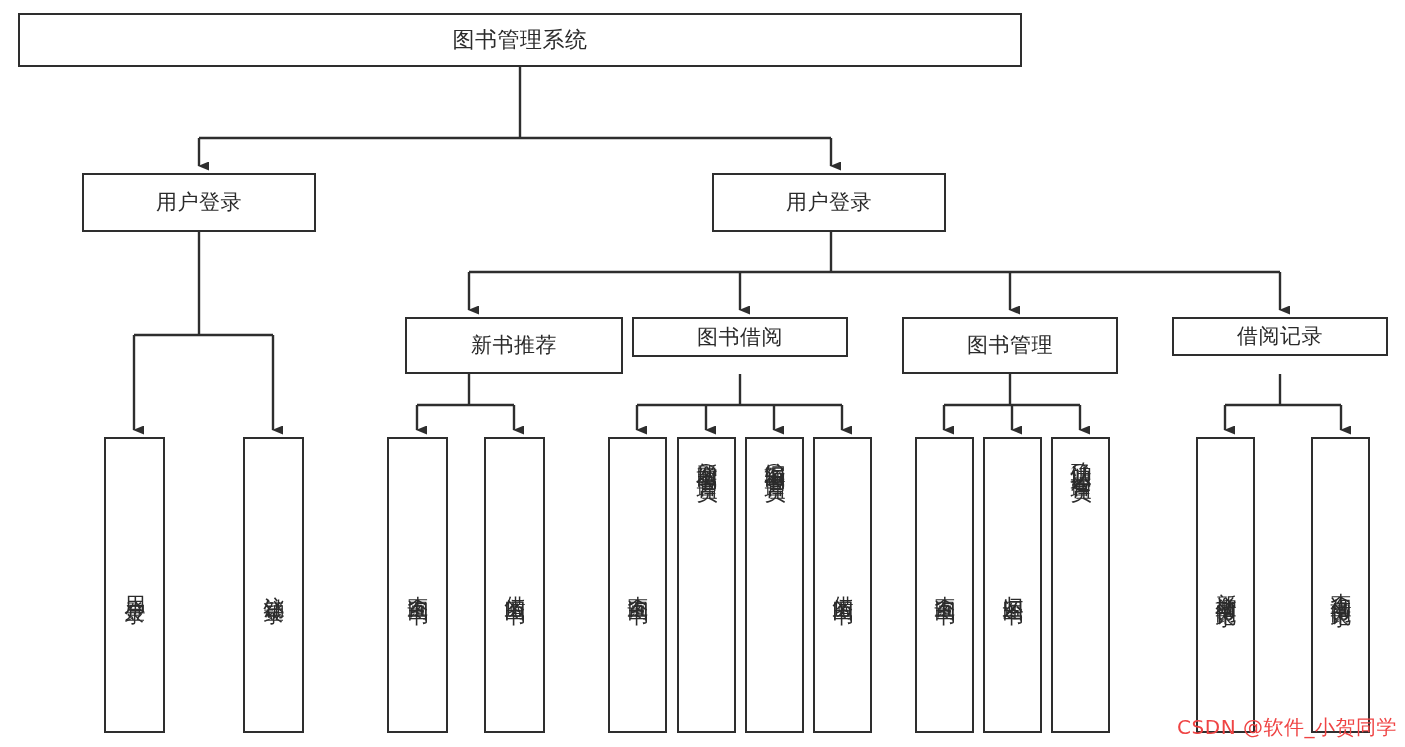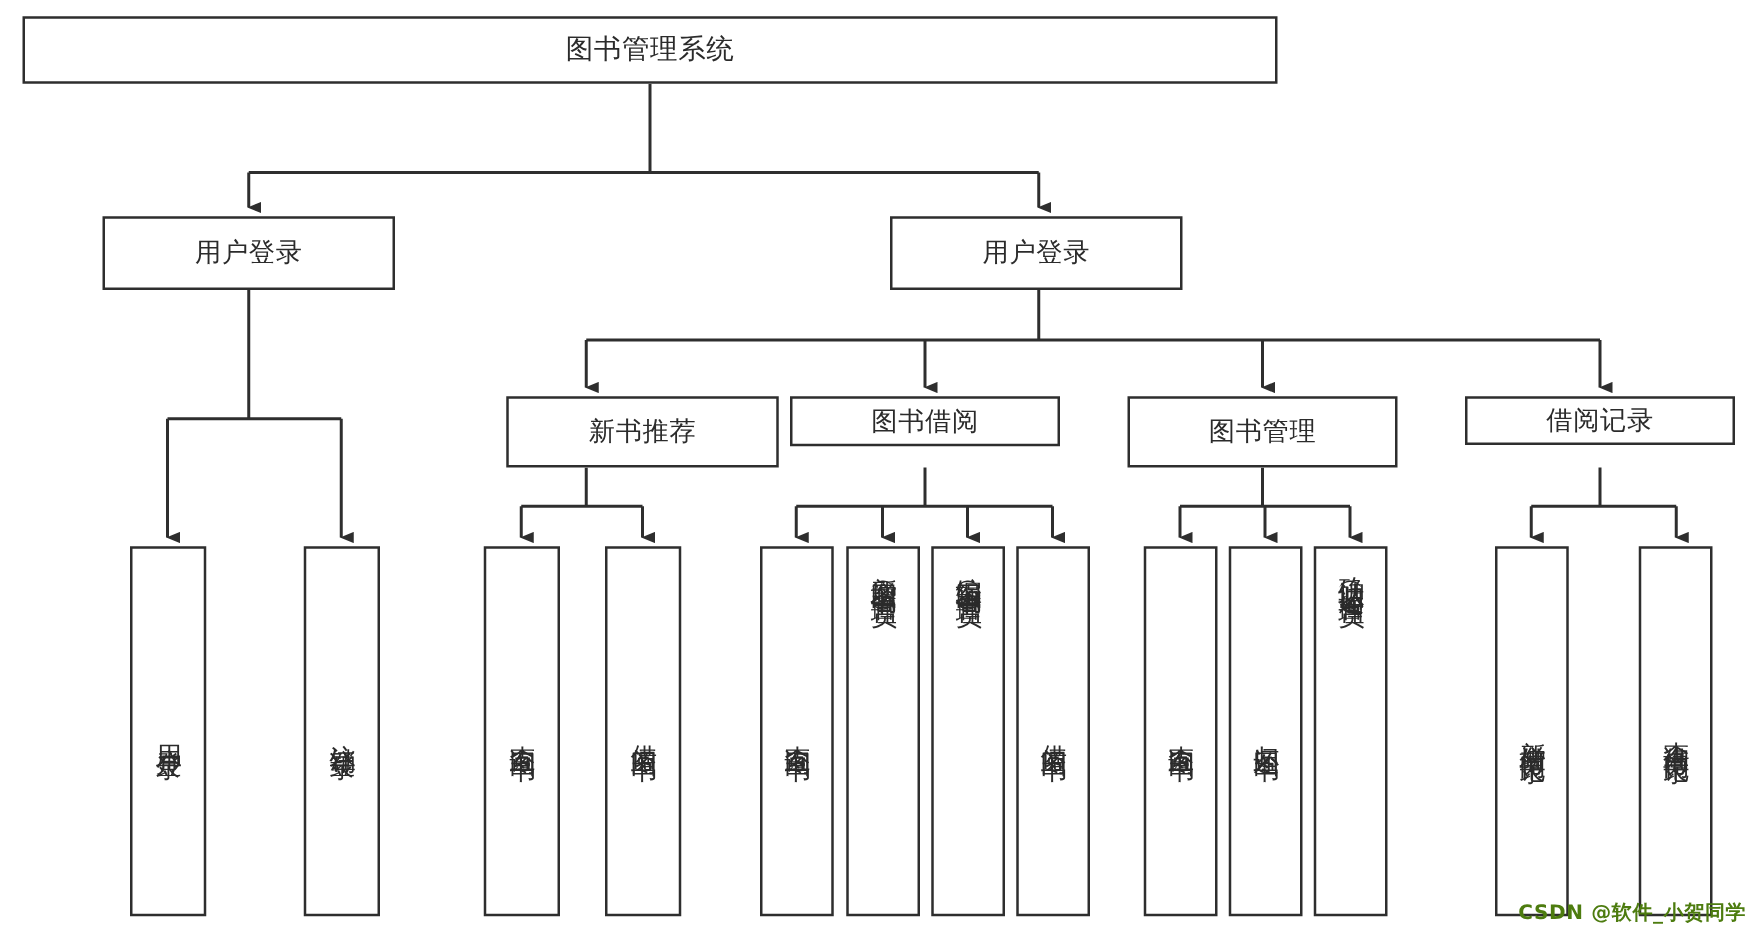--- a/index.html
+++ b/index.html
@@ -64,27 +64,26 @@
     display: block;
   }
   .node-box.vertical.pad-mid {
     align-items: center;
     padding-top: 0;
   }
   #watermark {
     position: absolute;
     right: 8px;
     bottom: 6px;
-    font-size: 16px;
-    color: #4d7c0f;
+    font-size: 20px;
+    color: #ef4444;
     font-family: "DejaVu Sans", "Liberation Sans", sans-serif;
     letter-spacing: 0.5px;
     pointer-events: none;
     white-space: nowrap;
-    font-weight: bold;
   }
 </style>
 </head>
 <body>
 
 <div id="diagram-root">
 
   <svg class="diagram-canvas" viewBox="0 0 1405 747" xmlns="http://www.w3.org/2000/svg">
     <defs>
       <marker id="arrowhead" markerWidth="9" markerHeight="11" refX="4.5" refY="10" orient="auto" markerUnits="userSpaceOnUse">

